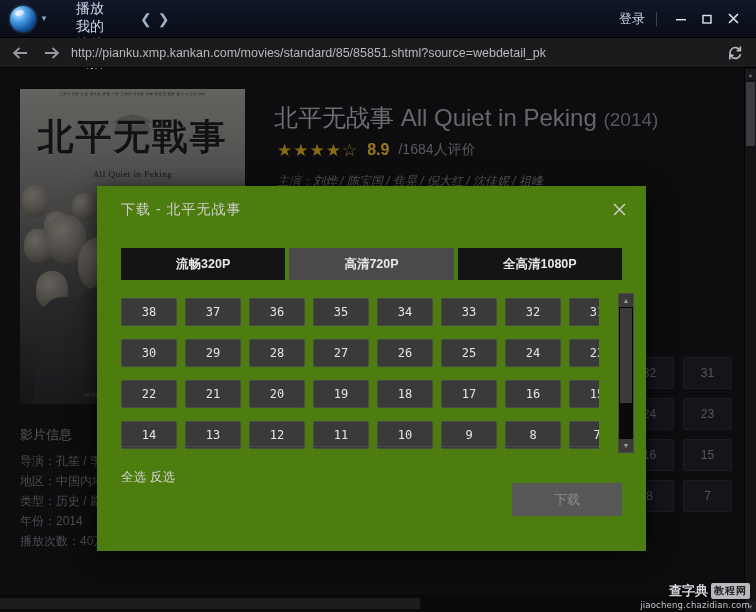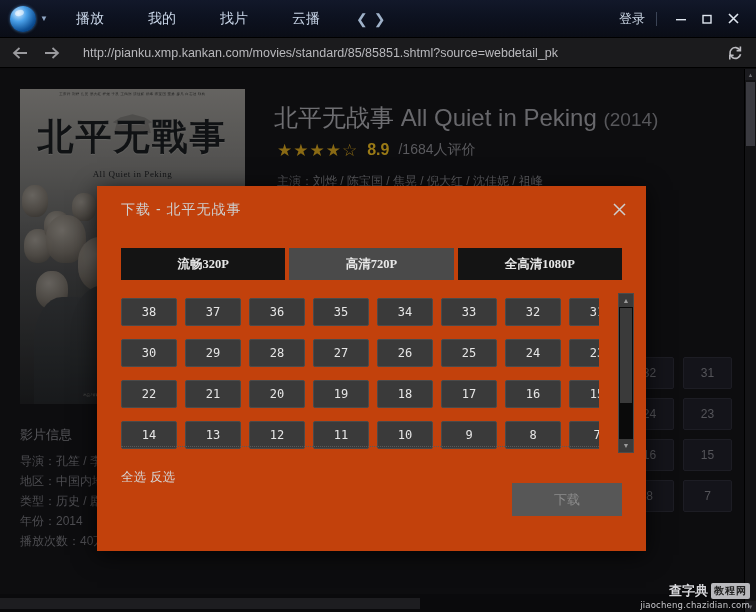--- a/index.html
+++ b/index.html
@@ -38,21 +38,21 @@
   .logo-orb::after {
     content: ""; position: absolute;
     left: 5px; top: 4px; width: 9px; height: 6px;
     border-radius: 50%;
     background: rgba(255,255,255,.55);
     transform: rotate(-20deg);
   }
   .logo-caret {
     margin-left: 4px; color: #8fa6c4; font-size: 8px; line-height: 1;
   }
-  .navtabs { display: flex; align-items: center; height: 38px; }
+  .navtabs { display: flex; align-items: center; height: 38px; flex-direction: column; }
   .navtab {
     color: #c9d6e8; font-size: 14px;
     padding: 0 22px; height: 38px;
     display: flex; align-items: center;
     cursor: pointer;
   }
   .histnav {
     display: flex; align-items: center; gap: 6px;
     padding: 0 14px; color: #9fb2c9; font-size: 14px;
     height: 38px;
@@ -78,21 +78,21 @@
     background: #1b1b1d;
     border-bottom: 1px solid #000;
     display: flex; align-items: center;
   }
   .nav-arrow {
     width: 22px; height: 22px; margin-left: 9px;
     display: flex; align-items: center; justify-content: center;
     color: #9a9a9e; cursor: pointer;
   }
   .url-text {
-    margin-left: 21px;
+    margin-left: 9px;
     color: #b9b9bd; font-size: 12.5px;
     white-space: nowrap; overflow: hidden;
     flex: 1;
   }
   .refresh-btn {
     width: 26px; height: 26px; margin-right: 8px;
     display: flex; align-items: center; justify-content: center;
     color: #bdbdc2; cursor: pointer;
   }
 
@@ -162,21 +162,21 @@
     position: absolute; left: 277px; top: 72px;
     display: flex; align-items: center; gap: 9px;
   }
   .stars { color: #8a6a14; font-size: 17px; letter-spacing: 1px; line-height: 1; }
   .score { color: #9a7a16; font-size: 16px; font-weight: 700; }
   .votes { color: #5a5a5e; font-size: 14px; }
 
   .m-meta {
     position: absolute; left: 277px; top: 102px;
     width: 455px;
-    color: #5b5b5f; font-size: 12px; line-height: 21px;
+    color: #5b5b5f; font-size: 12px; line-height: 21px; font-style: italic;
   }
   .m-meta .lbl { color: #4e4e52; }
   .m-desc {
     position: absolute; left: 277px; top: 190px;
     width: 458px; color: #555559; font-size: 12px; line-height: 21px;
   }
   .m-btnrow {
     position: absolute; left: 277px; top: 244px;
     display: flex; gap: 12px; align-items: center;
   }
@@ -214,40 +214,40 @@
     border: 1px solid #1d1d24; border-radius: 2px;
     color: #55555a; font-size: 12px;
     display: flex; align-items: center; justify-content: center;
     cursor: pointer;
   }
 
   
   .dialog {
     position: absolute; left: 97px; top: 186px;
     width: 549px; height: 365px;
-    background: #c2410c;
+    background: #4d7c0f;
     box-shadow: 0 4px 22px rgba(0,0,0,.75);
   }
   .dlg-head {
     height: 48px; position: relative;
     display: flex; align-items: center;
   }
   .dlg-title {
     margin-left: 24px;
     color: #cfcfcf; font-size: 14px; letter-spacing: 1px;
   }
   .dlg-close {
     position: absolute; right: 14px; top: 10px;
     width: 26px; height: 26px;
     display: flex; align-items: center; justify-content: center;
     color: #cfcfcf; cursor: pointer;
   }
   .quality-tabs {
     margin: 14px 24px 0 24px;
-    display: flex; gap: 4px; font-family: Liberation Serif, serif;
+    display: flex; gap: 4px;
   }
   .qtab {
     flex: 1; height: 32px;
     background: #141414; color: #e8e8e8;
     font-size: 12.5px; font-weight: 700;
     display: flex; align-items: center; justify-content: center;
     cursor: pointer;
     border: 0;
   }
   .qtab.active { background: #4a4a4a; }

